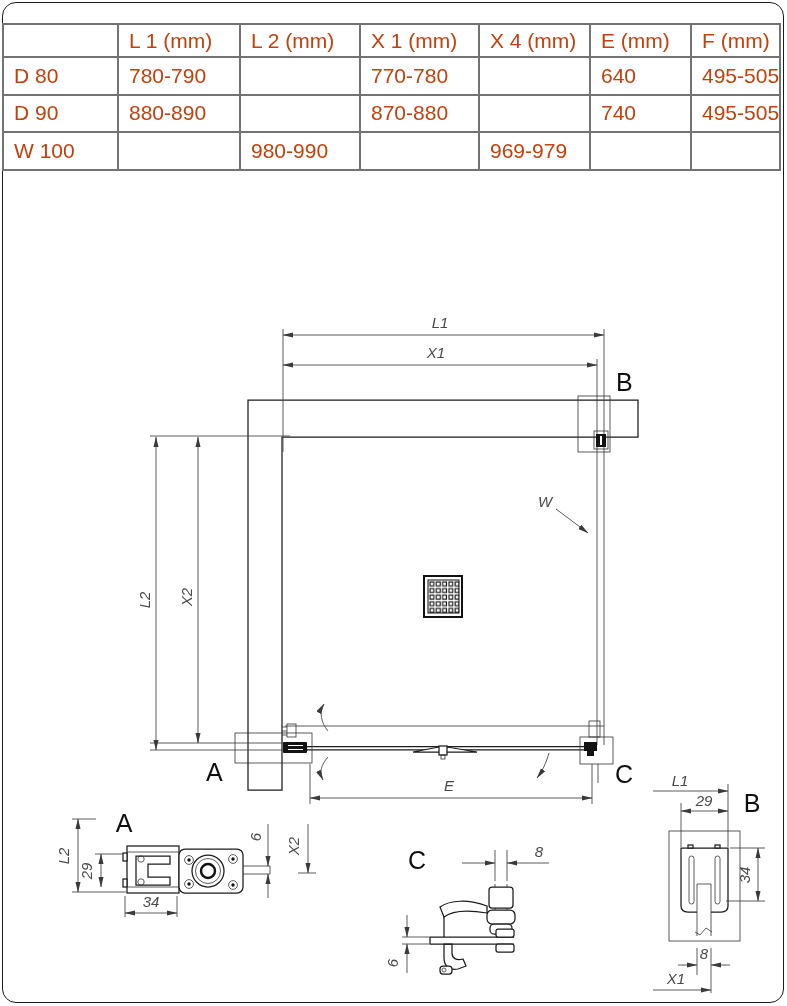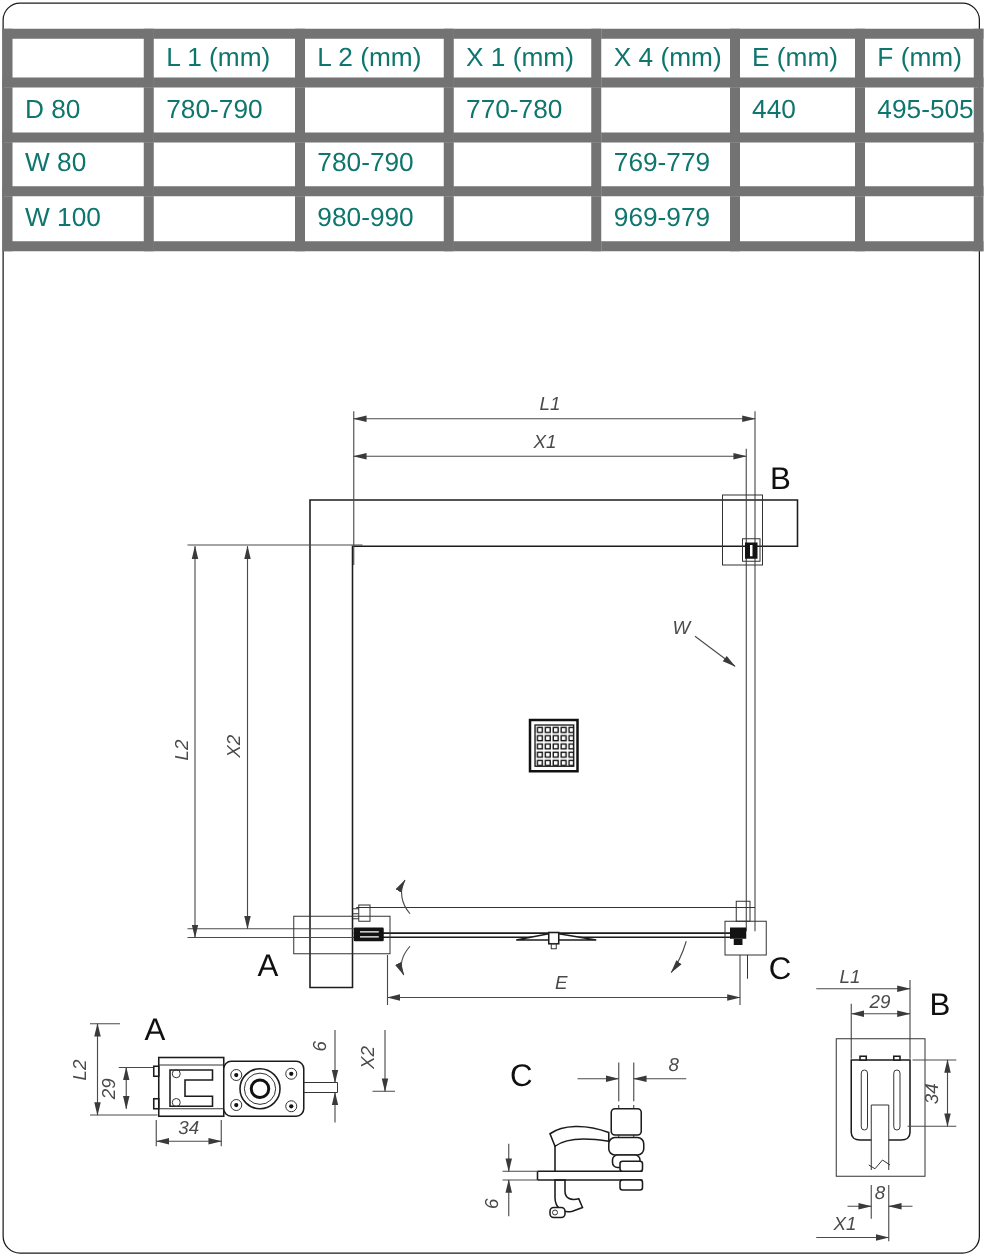--- a/index.html
+++ b/index.html
@@ -1,22 +1,22 @@
 <!DOCTYPE html>
 <html><head>
 <meta charset="utf-8">
 <style>
   html,body{margin:0;padding:0;background:#fff;}
   .page{position:relative;width:787px;height:1006px;background:#fff;overflow:hidden;
         font-family:"Liberation Sans",sans-serif;}
   .page-border{position:absolute;left:2px;top:2px;right:3px;bottom:3px;
         border:1.6px solid #1c1c1c;border-radius:14px;pointer-events:none;}
   table.spec{position:absolute;left:2px;top:23px;border-collapse:collapse;table-layout:fixed;}
-  table.spec th,table.spec td{border:8px solid #737373;font-size:21px;font-weight:normal;
-        text-align:left;padding:0 0 0 10px;vertical-align:middle;white-space:nowrap;color:#0f766e;}
+  table.spec th,table.spec td{border:2px solid #737373;font-size:21px;font-weight:normal;
+        text-align:left;padding:0 0 0 10px;vertical-align:middle;white-space:nowrap;color:#c2410c;}
   table.spec th{height:31px;}
   table.spec td{height:35.6px;margin-left:32px;}
   td.rowlbl{padding-left:16px;}
   th.corner{border-top:none;border-left:none;}
   td.ecol{text-align:center;padding:0;}
   svg{position:absolute;left:0;top:0;}
   svg .ln{stroke:#1c1c1c;stroke-width:1.25;fill:none;}
   svg .lnw{stroke:#1c1c1c;stroke-width:1.25;fill:#fff;}
   svg .tn{stroke:#333;stroke-width:0.8;fill:none;}
   svg .dm{stroke:#4a4a4a;stroke-width:0.9;fill:none;}
@@ -50,31 +50,31 @@
       <th>X 4 (mm)</th>
       <th>E (mm)</th>
       <th>F (mm)</th>
     </tr>
     <tr>
       <td class="rowlbl">D 80</td>
       <td>780-790</td>
       <td></td>
       <td>770-780</td>
       <td></td>
-      <td class="ecol">440</td>
+      <td class="ecol">640</td>
       <td>495-505</td>
     </tr>
     <tr>
-      <td class="rowlbl">W 80</td>
-      <td></td>
-      <td>780-790</td>
-      <td></td>
-      <td>769-779</td>
-      <td class="ecol"></td>
-      <td></td>
+      <td class="rowlbl">D 90</td>
+      <td>880-890</td>
+      <td></td>
+      <td>870-880</td>
+      <td></td>
+      <td class="ecol">740</td>
+      <td>495-505</td>
     </tr>
     <tr>
       <td class="rowlbl">W 100</td>
       <td></td>
       <td>980-990</td>
       <td></td>
       <td>969-979</td>
       <td class="ecol"></td>
       <td></td>
     </tr>

